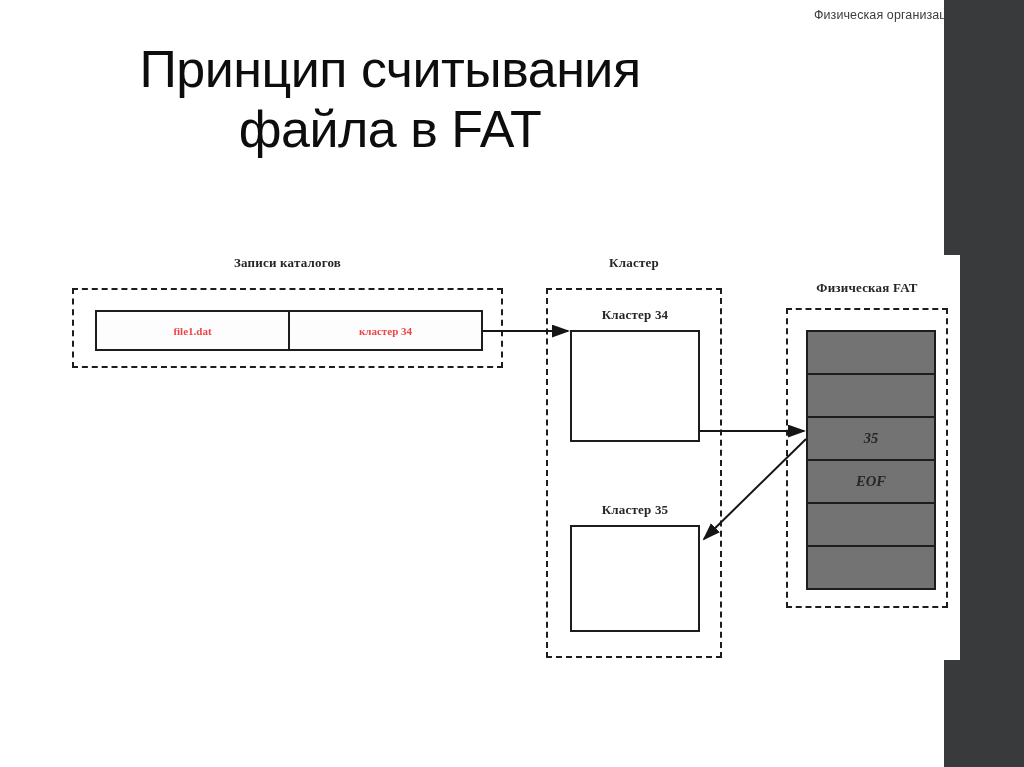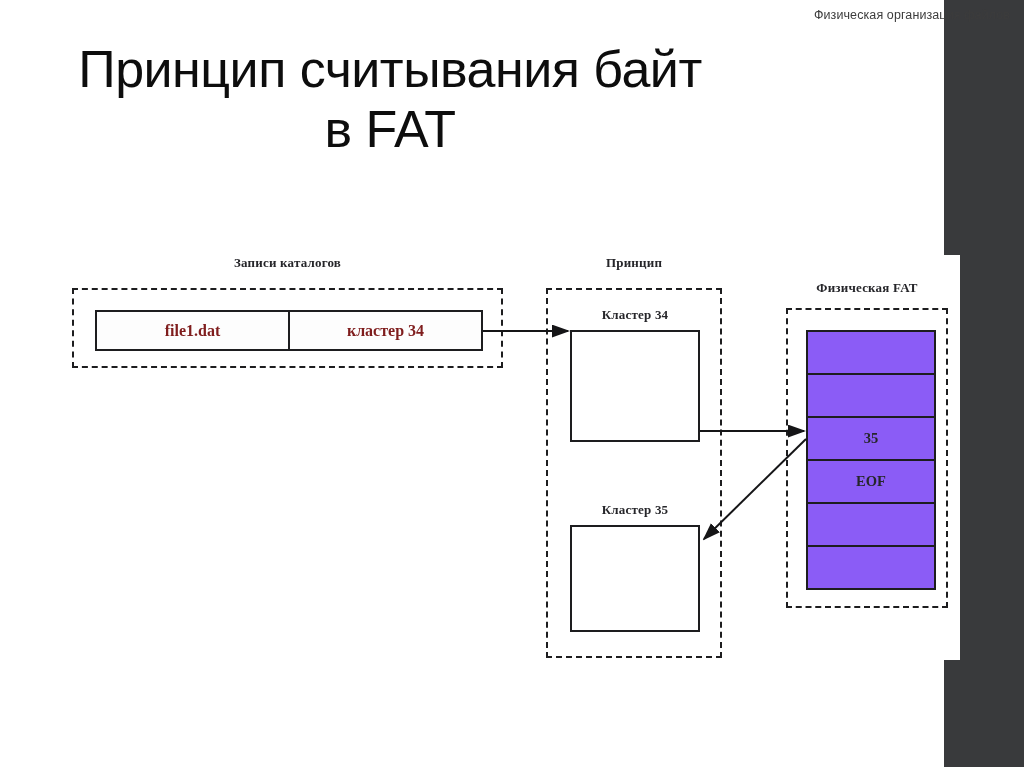--- a/index.html
+++ b/index.html
@@ -107,40 +107,41 @@
     box-sizing: border-box;
     background: #fdfdfd;
   }
   #dir-entry-table .cell {
     flex: 1;
     display: flex;
     align-items: center;
     justify-content: center;
     font-family: "Liberation Serif", serif;
     font-weight: bold;
-    font-size: 16px;
-    color: #7f1d1d;
+    font-size: 11px;
+    color: #ef4444;
     border-right: 2px solid #1d1d1f;
     box-sizing: border-box;
     white-space: nowrap;
   }
   #dir-entry-table .cell:last-child { border-right: none; }
 
   
   #fat-table {
     position: absolute;
     left: 806px;
     top: 330px;
     width: 130px;
     height: 260px;
     display: flex;
     flex-direction: column;
     border: 2px solid #1d1d1f;
     box-sizing: border-box;
-    background: #8b5cf6;
+    background: #737373;
+    font-style: italic;
   }
   #fat-table .fat-row {
     flex: 1;
     display: flex;
     align-items: center;
     justify-content: center;
     font-family: "Liberation Serif", serif;
     font-weight: bold;
     font-size: 14.5px;
     color: #26262a;
@@ -159,34 +160,34 @@
   }
 </style>
 </head>
 <body>
 
 <div id="dark-panel"></div>
 <div id="dark-panel-notch"></div>
 
 <div id="slide-header">Физическая организация файлов</div>
 
-<div id="slide-title">Принцип считывания байт в FAT</div>
+<div id="slide-title">Принцип считывания файла в FAT</div>
 
 <div id="diagram">
 
   <div class="serif-label" style="left:72px; top:255px; width:431px;">Записи каталогов</div>
 
   <div class="dashed-box" style="left:72px; top:288px; width:431px; height:80px;"></div>
 
   <div id="dir-entry-table">
     <div class="cell">file1.dat</div>
     <div class="cell">кластер 34</div>
   </div>
 
-  <div class="serif-label" style="left:546px; top:255px; width:176px;">Принцип</div>
+  <div class="serif-label" style="left:546px; top:255px; width:176px;">Кластер</div>
 
   <div class="dashed-box" style="left:546px; top:288px; width:176px; height:370px;"></div>
 
   <div class="serif-label" style="left:570px; top:307px; width:130px;">Кластер 34</div>
   <div class="solid-box" style="left:570px; top:330px; width:130px; height:112px;"></div>
 
   <div class="serif-label" style="left:570px; top:502px; width:130px;">Кластер 35</div>
   <div class="solid-box" style="left:570px; top:525px; width:130px; height:107px;"></div>
 
   <div class="serif-label" style="left:786px; top:280px; width:162px;">Физическая FAT</div>

